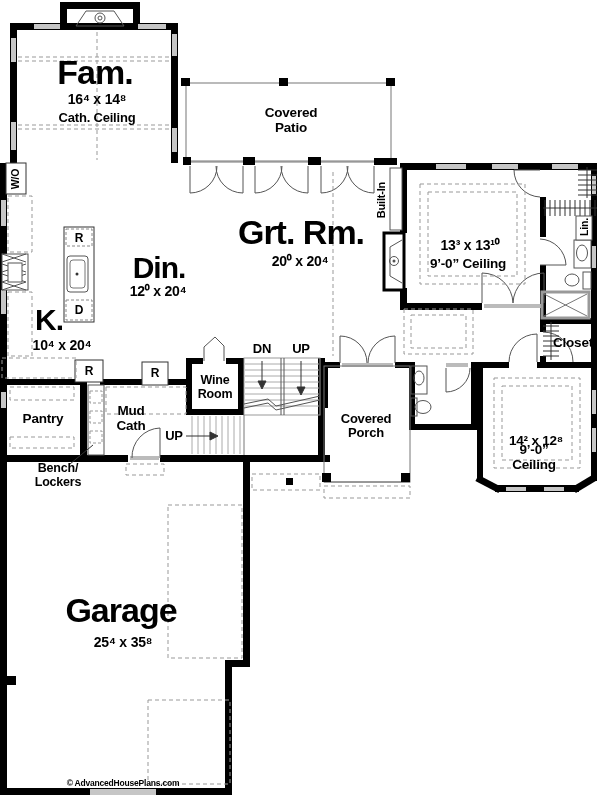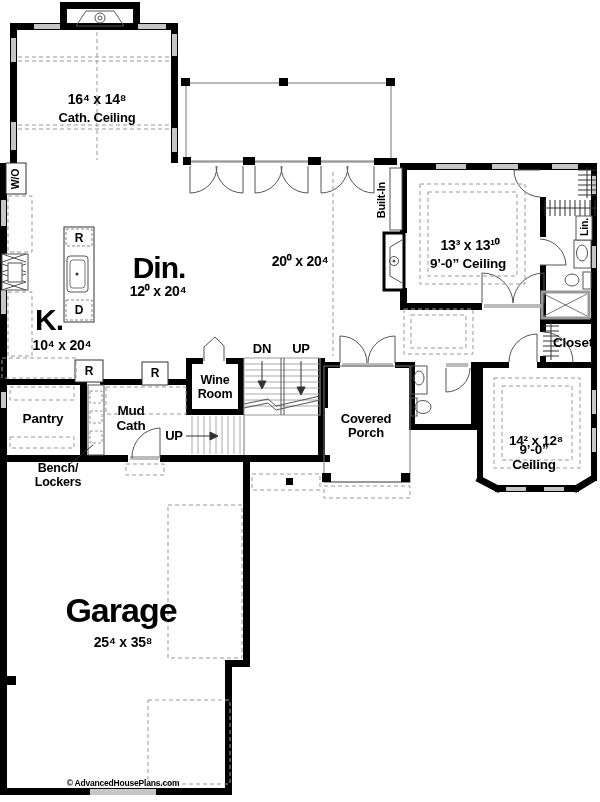--- a/index.html
+++ b/index.html
@@ -256,22 +256,25 @@
         <rect x="411" y="315" width="55" height="33"></rect>
     <rect x="168" y="505" width="74" height="153"></rect>
         <rect x="148" y="700" width="82" height="84"></rect>
     <rect x="324" y="486" width="86" height="12"></rect>
         <rect x="252" y="474" width="68" height="16"></rect>
     <rect x="126" y="464" width="38" height="11"></rect>
   </g>
   <line x1="70" y1="464" x2="93" y2="445" stroke="#333"></line>
 </svg>
 
+<div class="lbl big" style="left:95px;top:72px;font-size:34px">Fam.</div>
 <div class="lbl" style="left:97px;top:100px;font-size:14px">16⁴ x 14⁸</div>
 <div class="lbl" style="left:97px;top:118px;font-size:13px">Cath. Ceiling</div>
+<div class="lbl" style="left:291px;top:121px;font-size:13.5px;width:70px">Covered Patio</div>
+<div class="lbl big" style="left:301px;top:232px;font-size:34px">Grt. Rm.</div>
 <div class="lbl" style="left:300px;top:262px;font-size:14px">20⁰ x 20⁴</div>
 <div class="lbl" style="left:470px;top:246px;font-size:14px">13³ x 13¹⁰</div>
 <div class="lbl" style="left:468px;top:264px;font-size:13.5px">9’-0” Ceiling</div>
 <div class="lbl big" style="left:159px;top:268px;font-size:30px">Din.</div>
 <div class="lbl" style="left:158px;top:292px;font-size:14px">12⁰ x 20⁴</div>
 <div class="lbl big" style="left:49px;top:320px;font-size:30px">K.</div>
 <div class="lbl" style="left:62px;top:346px;font-size:14px">10⁴ x 20⁴</div>
 <div class="lbl" style="left:215px;top:387px;font-size:12.5px;width:50px">Wine Room</div>
 <div class="lbl" style="left:262px;top:349px;font-size:13px">DN</div>
 <div class="lbl" style="left:301px;top:349px;font-size:13px">UP</div>

